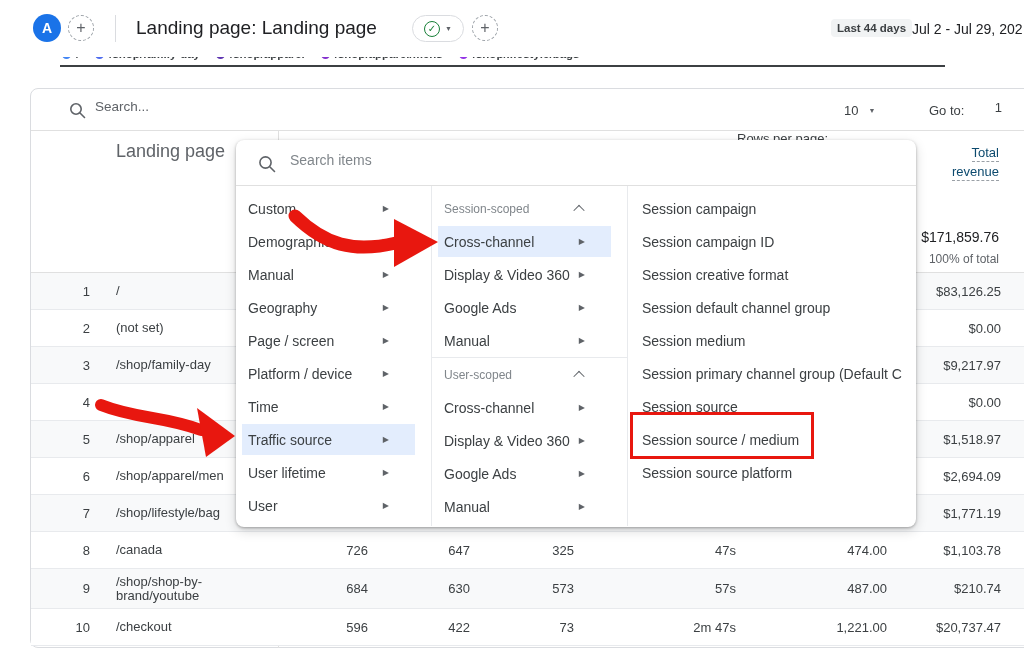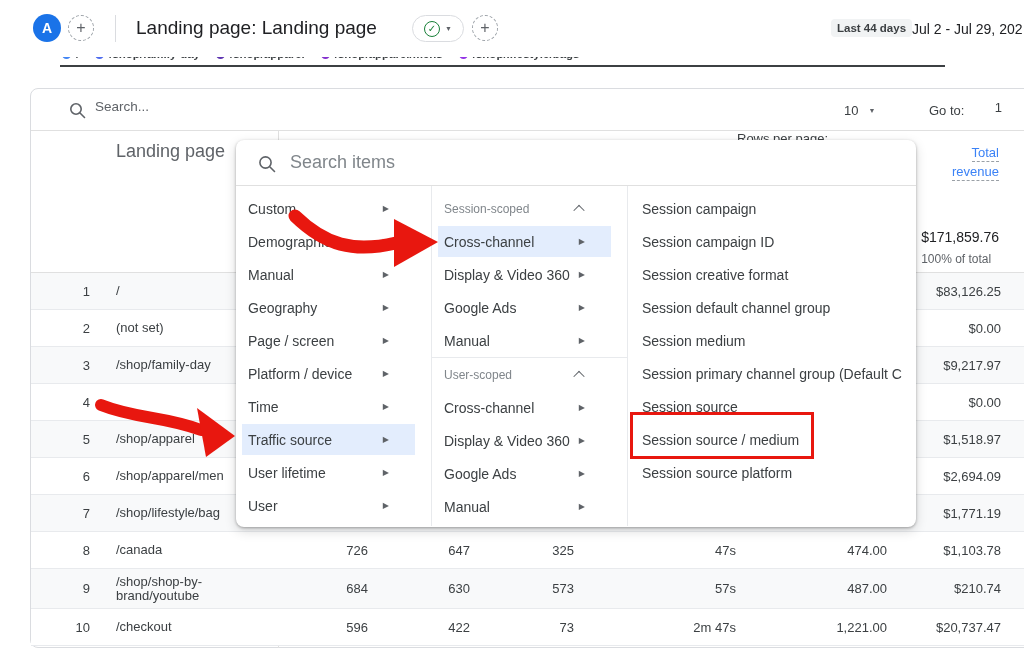--- a/index.html
+++ b/index.html
@@ -41,42 +41,42 @@
     font-size:13.5px; font-family:Liberation Sans, sans-serif; color:#202124; }
   .search-input::placeholder { color:#5f6368; }
   .rpp-label { position:absolute; left:706px; top:14px; font-size:13px; color:#3c4043;margin-top:28px; }
   .rpp-value { position:absolute; left:813px; top:14px; font-size:13px; color:#3c4043; display:flex; gap:10px; align-items:center; cursor:pointer; }
   .goto-label { position:absolute; left:898px; top:14px; font-size:13px; color:#3c4043; }
   .goto-input { position:absolute; left:945px; top:11px; width:26px; border:none; outline:none; text-align:right;
     font-size:13px; font-family:"Liberation Sans",sans-serif; color:#3c4043; }
 
   .col-divider { position:absolute; left:247px; top:42px; width:1px; height:517px; background:#e0e0e0; }
   .lp-header { position:absolute; left:85px; top:52px; font-size:18px; font-weight:500; color:#5f6368; }
-  .rev-header { position:absolute; top:54px; right:44px; text-align:right; font-size:13px; font-weight:500; color:#3b82f6; line-height:15px; }
+  .rev-header { position:absolute; top:54px; right:44px; text-align:right; font-size:13px; font-weight:500; color:#0c4a6e; line-height:15px; }
   .rev-header span { display:inline-block; border-bottom:1px dashed #9aa0a6; padding-bottom:1px; margin-top:2px; }
-  .totals { position:absolute; top:140px; right:44px; text-align:left;margin-left:17px; }
+  .totals { position:absolute; top:140px; right:44px; text-align:right;margin-left:17px; }
   .totals-rev { font-size:14px; font-weight:500; color:#202124; }
   .totals-share { font-size:12px; color:#5f6368; margin-top:7px; }
 
   .rows { position:absolute; left:0; top:183px; width:1014px; border-top:1px solid #e0e0e0; }
   .trow { display:grid; grid-template-columns:75px 172px 90px 102px 104px 162px 151px 114px 1fr;
     height:37px; border-bottom:1px solid #e8eaed; align-items:center; font-size:13px; color:#3c4043; background:#fff; }
   .trow.alt { background:#f8f9fa; }
   .trow.tall { height:40px; }
   .c-num { text-align:right; padding-right:16px; }
   .c-page { padding:0 4px 0 10px; font-weight:500; line-height:14px; overflow:hidden; }
   .c-m, .c-rev { text-align:right; }
 
   
   .menu { position:absolute; left:236px; top:140px; width:680px; height:387px; background:#fff; border-radius:8px;
     box-shadow:0 1px 3px rgba(0,0,0,.3), 0 4px 12px rgba(0,0,0,.15); z-index:20; overflow:hidden; }
   .menu-search { position:relative; height:46px; border-bottom:1px solid #e0e0e0; }
   .menu-search-icon { position:absolute; left:22px; top:15px; }
   .menu-search-input { position:absolute; left:54px; top:12px; width:400px; border:none; outline:none;
-    font-size:18px; font-family:"Liberation Sans",sans-serif; color:#202124; }
+    font-size:14px; font-family:"Liberation Sans",sans-serif; color:#202124; }
   .menu-search-input::placeholder { color:#80868b; }
   .menu-cols { display:flex; height:340px; }
   .mcol1 { width:196px; border-right:1px solid #e8eaed; padding-top:6px; }
   .mcol2 { width:196px; border-right:1px solid #e8eaed; padding-top:6px; }
   .mcol3 { flex:1; padding-top:6px; }
   .mi { position:relative; height:33px; display:flex; align-items:center; padding:0 12px; font-size:14px; color:#3c4043; cursor:pointer; }
   .mi .hl { position:absolute; left:6px; right:16px; top:1px; bottom:1px; background:#e3edfd; }
   .mi .lbl { position:relative; white-space:nowrap; }
   .sub-arrow { position:relative; margin-left:auto; margin-right:30px; font-size:8px; color:#5f6368; }
   .scope-row { height:33px; display:flex; align-items:center; padding:0 12px; font-size:12px; color:#80868b; cursor:pointer; }

